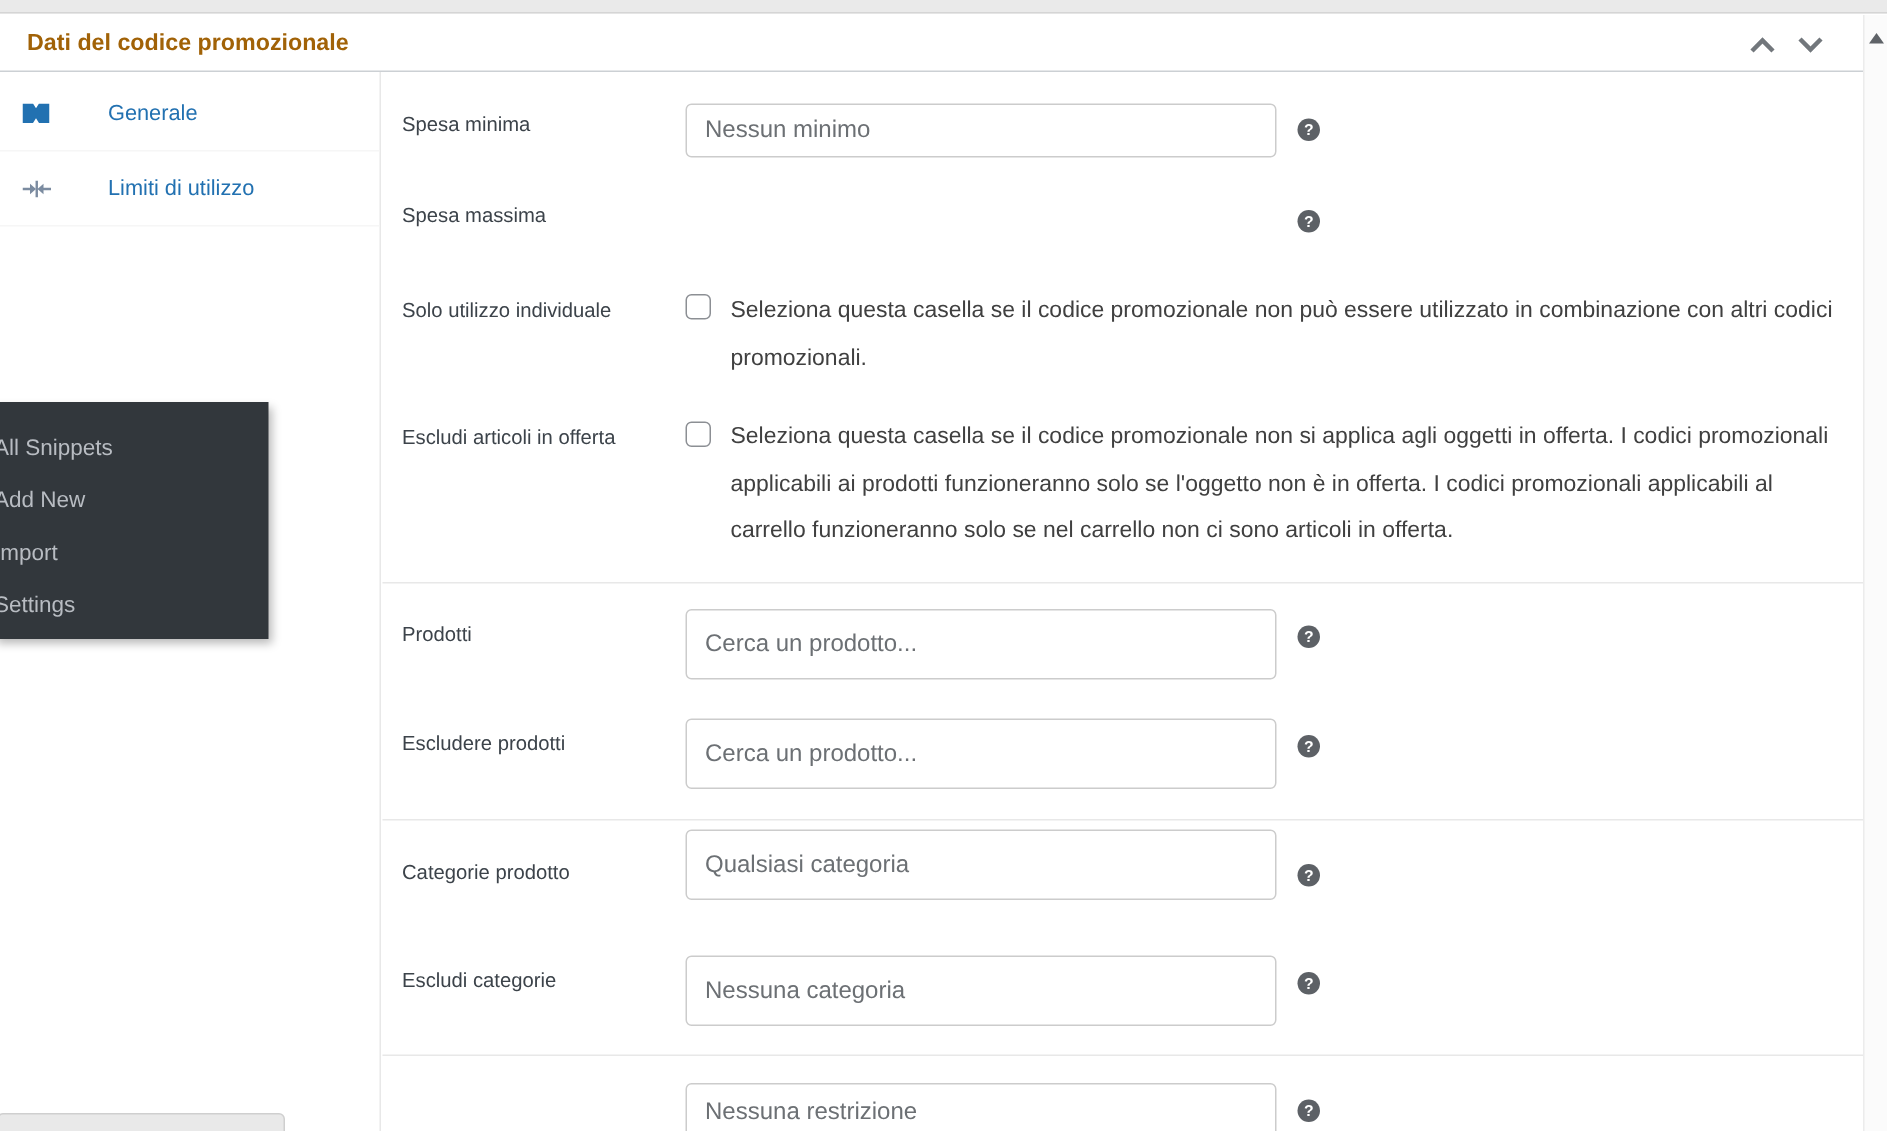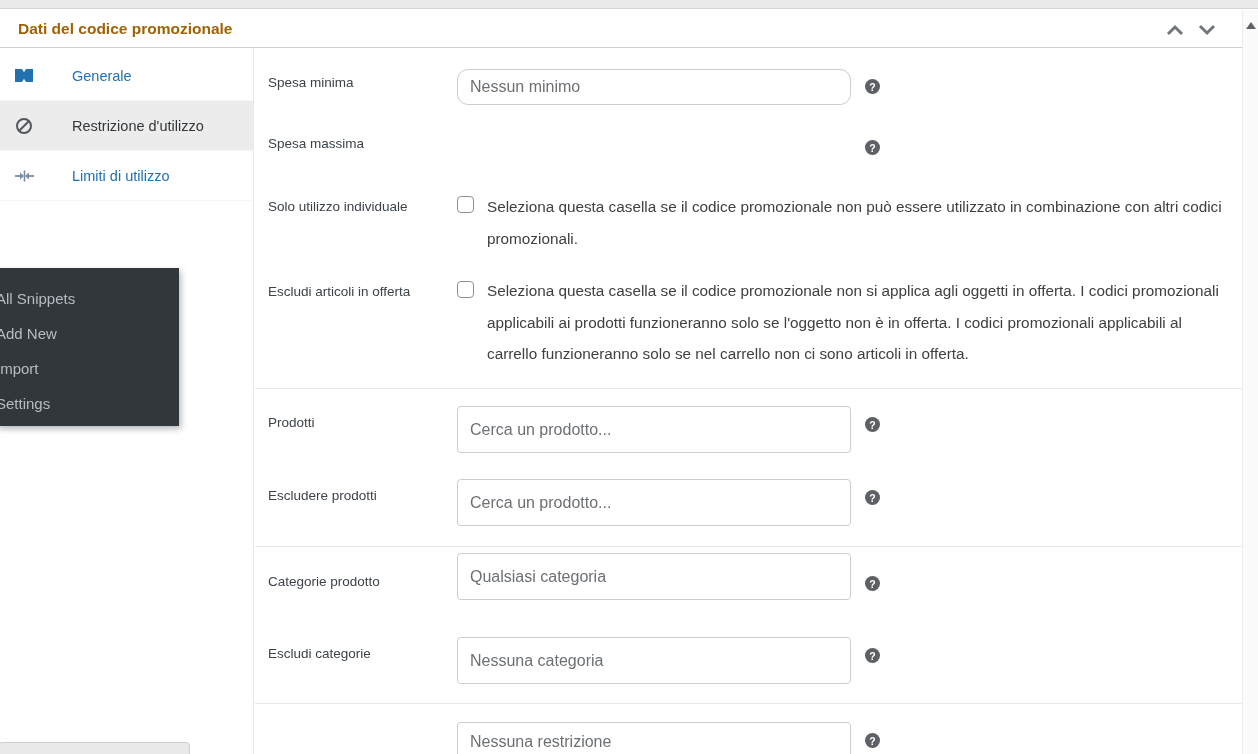--- a/index.html
+++ b/index.html
@@ -40,21 +40,21 @@
   .flyout-item { display:block; height:35px; line-height:35px; font-size:15px;
     color:#b8bcc2; cursor:pointer; white-space:nowrap; }
 
   
   .content { position:absolute; top:48px; left:255px; width:987px; height:706px; background:#fff; }
   .field-label { position:absolute; left:13px; font-size:13.5px; color:#3c434a; }
   .text-input { position:absolute; left:202px; width:394px; border:1px solid #ccc;
     border-radius:4px; background:#fff; font-family:"Liberation Sans",sans-serif;
     font-size:16px; color:#3c434a; padding:0 12px; outline:none; }
   .text-input::placeholder { color:#6c7074; opacity:1; }
-  .h36 { height:36px;border-radius:11px; } .h47 { height:47px; } .h40 { height:40px; }
+  .h36 { height:36px; } .h47 { height:47px; } .h40 { height:40px; }
   .help-tip { position:absolute; left:610px; width:15px; height:15px; border-radius:50%;
     background:#5d6166; color:#fff; font-size:10.5px; font-weight:bold;
     display:flex; align-items:center; justify-content:center; cursor:pointer; }
   .checkbox { position:absolute; left:202px; width:17px; height:17px;
     border:1px solid #8c8f94; border-radius:4px; background:#fff; cursor:pointer;
     -webkit-appearance:none; appearance:none; }
   .cb-desc { position:absolute; left:232px; width:737px; font-size:15.3px;
     line-height:31.5px; color:#404040; cursor:pointer; }
   .divider { position:absolute; left:0; width:987px; height:0; border-top:1px solid #e8e8e8; }
 
@@ -91,29 +91,20 @@
 </div>
 
 <div class="sidebar">
   <div class="tab">
     <span class="tab-icon">
       <svg width="18" height="13" viewBox="0 0 18 13">
           <path d="M0 0 L7 0 L9 3.2 L11 0 L18 0 L18 13 L11 13 L9 9.8 L7 13 L0 13 Z" fill="#2271b1"></path>
         </svg>
     </span>
     <span>Generale</span>
-  </div>
-  <div class="tab active">
-    <span class="tab-icon">
-      <svg width="18" height="18" viewBox="0 0 18 18">
-          <circle cx="9" cy="9" r="7" fill="none" stroke="#50575e" stroke-width="2"></circle>
-          <line x1="4.2" y1="13.8" x2="13.8" y2="4.2" stroke="#50575e" stroke-width="2"></line>
-        </svg>
-    </span>
-    <span>Restrizione d'utilizzo</span>
   </div>
   <div class="tab">
     <span class="tab-icon">
       <svg width="19" height="12" viewBox="0 0 19 12">
           <line x1="0" y1="6" x2="6" y2="6" stroke="#7b8ba0" stroke-width="1.8"></line>
           <path d="M5 2.5 L9 6 L5 9.5 Z" fill="#7b8ba0"></path>
           <line x1="9.5" y1="0.5" x2="9.5" y2="11.5" stroke="#7b8ba0" stroke-width="1.6"></line>
           <line x1="19" y1="6" x2="13" y2="6" stroke="#7b8ba0" stroke-width="1.8"></line>
           <path d="M14 2.5 L10 6 L14 9.5 Z" fill="#7b8ba0"></path>
         </svg>

